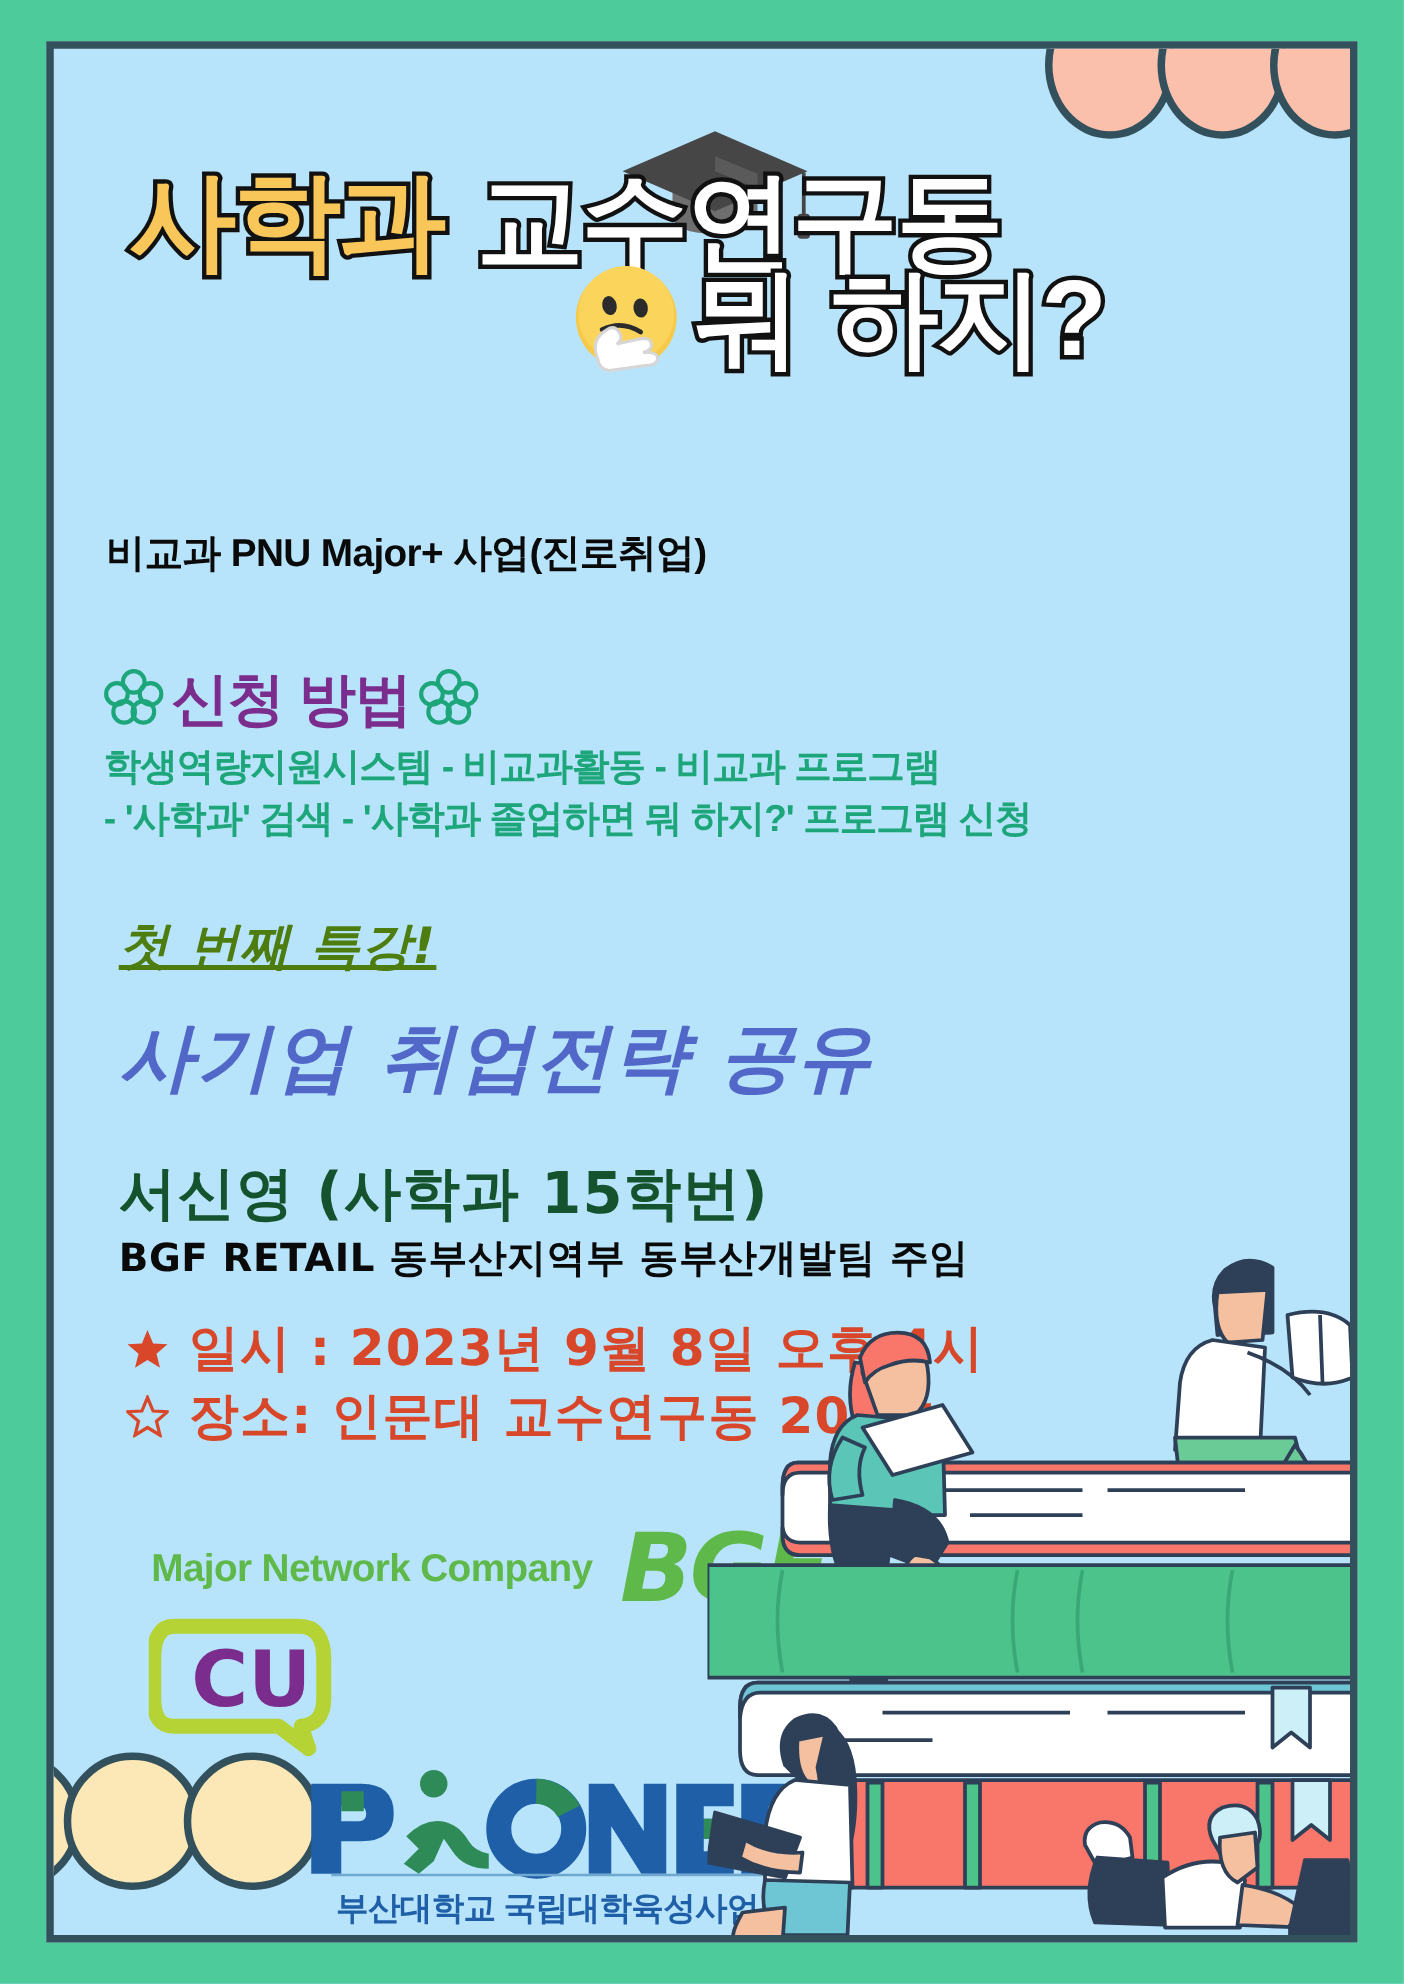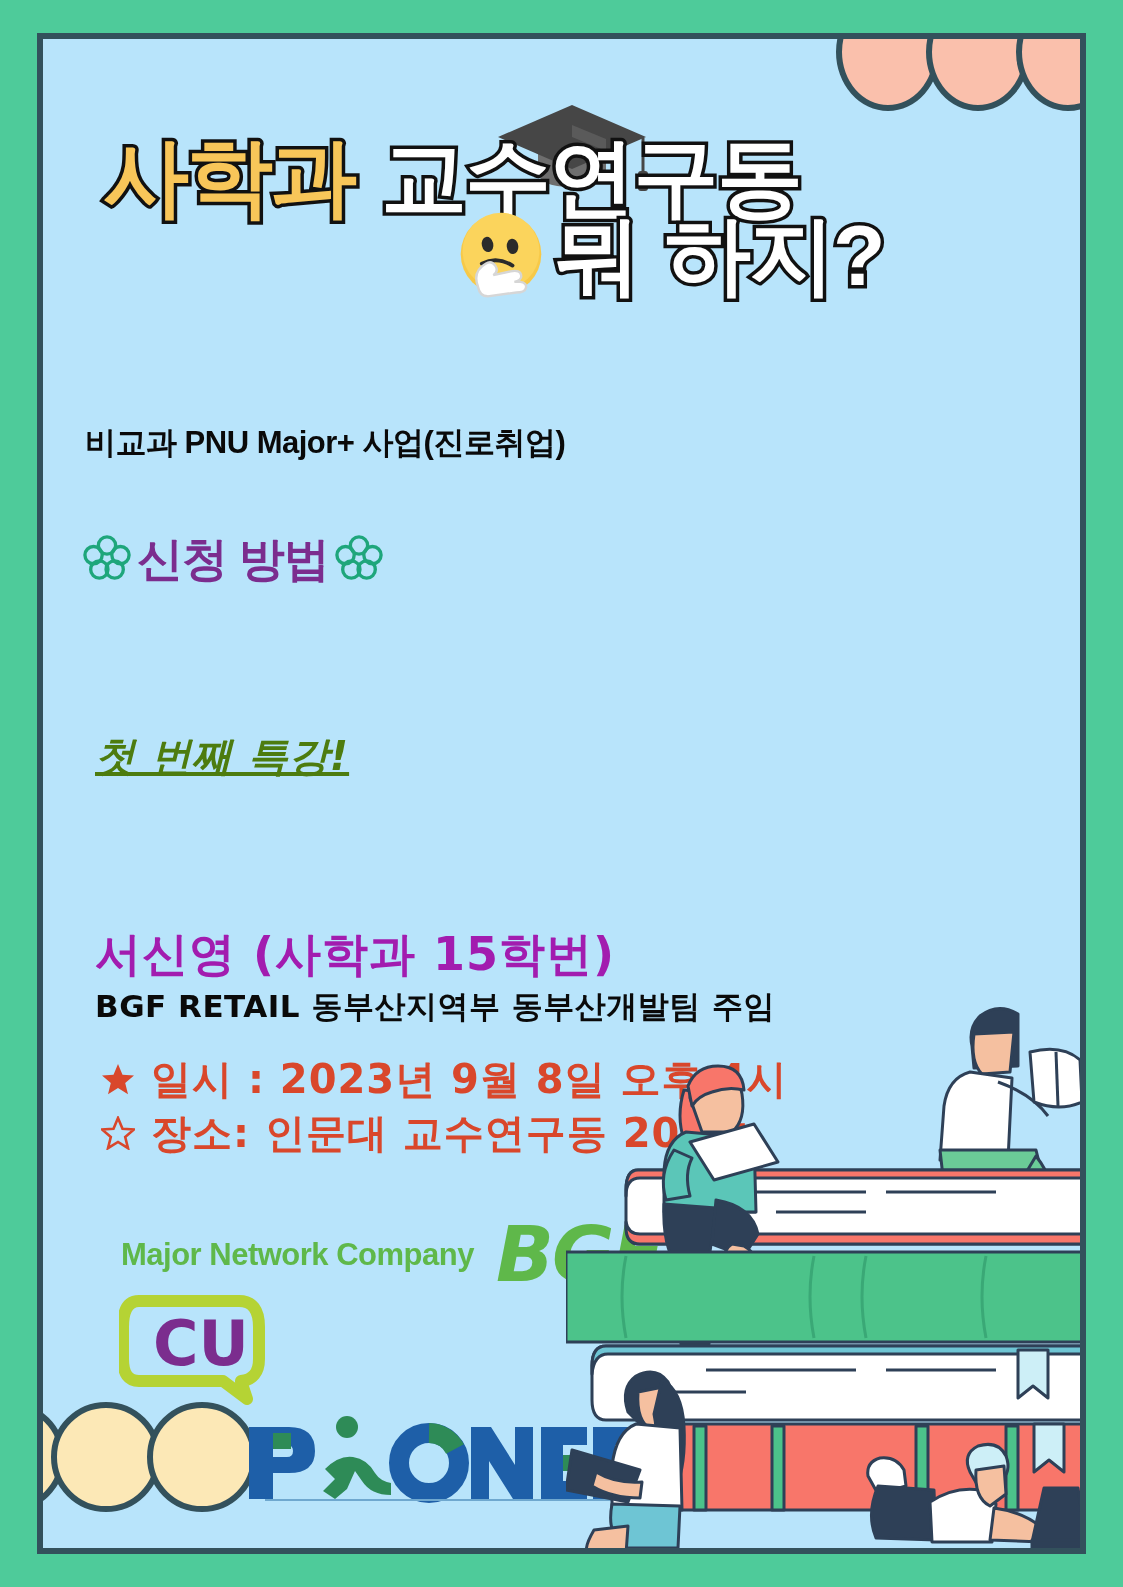--- a/index.html
+++ b/index.html
@@ -89,21 +89,21 @@
   #lecture-title{
     font-size:60px; font-weight:bold; color:#5168C8;
     font-style:italic; letter-spacing:2px;
     margin-top:22px;
     font-family:"DejaVu Sans", sans-serif;
   }
 
   
   #speaker-block{ position:absolute; left:52px; top:885px; }
   #speaker-name{
-    font-size:46px; font-weight:bold; color:#a21caf;
+    font-size:46px; font-weight:bold; color:#14532d;
     letter-spacing:1px;
     font-family:"DejaVu Sans", sans-serif;
   }
   #speaker-role{
     font-size:31px; font-weight:bold; color:#0A0A0A;
     letter-spacing:0.5px; 
     font-family:"DejaVu Sans", sans-serif;
   }
 
   
@@ -215,24 +215,29 @@
       <svg class="flower-icon" viewBox="0 0 50 50">
         <g fill="none" stroke="#1EA67B" stroke-width="3.5">
           <circle cx="25" cy="12" r="9"></circle>
           <circle cx="11" cy="22" r="9"></circle>
           <circle cx="39" cy="22" r="9"></circle>
           <circle cx="17" cy="37" r="9"></circle>
           <circle cx="33" cy="37" r="9"></circle>
         </g>
       </svg>
     </div>
+    <div id="apply-lines">
+      <div class="apply-line">학생역량지원시스템 - 비교과활동 - 비교과 프로그램</div>
+      <div class="apply-line">- '사학과' 검색 - '사학과 졸업하면 뭐 하지?' 프로그램 신청</div>
+    </div>
   </div>
 
   <div id="lecture-block">
     <div id="lecture-order">첫 번째 특강!</div>
+    <div id="lecture-title">사기업 취업전략 공유</div>
   </div>
 
   <div id="speaker-block">
     <div id="speaker-name">서신영 (사학과 15학번)</div>
     <div id="speaker-role">BGF RETAIL 동부산지역부 동부산개발팀 주임</div>
   </div>
 
   <div id="details-block">
     <div class="detail-row">
       <svg class="detail-star" viewBox="0 0 34 34">
@@ -271,20 +276,21 @@
       <path d="M186 22 A30 30 0 0 1 212 38" fill="none" stroke="#2E8B57" stroke-width="20"></path>
 
       <path d="M228 88 V16 H248 L272 54 V16 H290 V88 H270 L246 50 V88 Z" fill="#1E5FA8"></path>
 
       <path d="M298 16 H344 V34 H320 V44 H342 V60 H320 V70 H344 V88 H298 Z" fill="#1E5FA8"></path>
       <rect x="320" y="44" width="22" height="16" fill="#2E8B57"></rect>
 
       <path d="M350 16 H390 V34 H372 V44 H390 V60 H372 V70 H390 V88 H350 Z" fill="#1E5FA8"></path>
     </svg>
     <div id="pioneer-rule"></div>
+    <div id="pioneer-subtitle">부산대학교 국립대학육성사업</div>
   </div>
 
   <svg id="book-illustration" viewBox="0 0 520 580">
     <g stroke="#2E4057" stroke-width="3" stroke-linejoin="round">
 
       <g>
         <path d="M452 40 Q432 28 414 42 Q402 54 406 72 L408 94 L452 92 Z" fill="#2E4057"></path>
         <path d="M408 60 Q404 88 416 100 L444 98 L448 58 Z" fill="#F5C0A0"></path>
         <path d="M404 98 Q382 104 378 132 L374 186 L442 186 L446 104 Z" fill="#FFFFFF"></path>
         <path d="M432 108 Q466 120 482 142" fill="none" stroke="#2E4057" stroke-width="3"></path>

